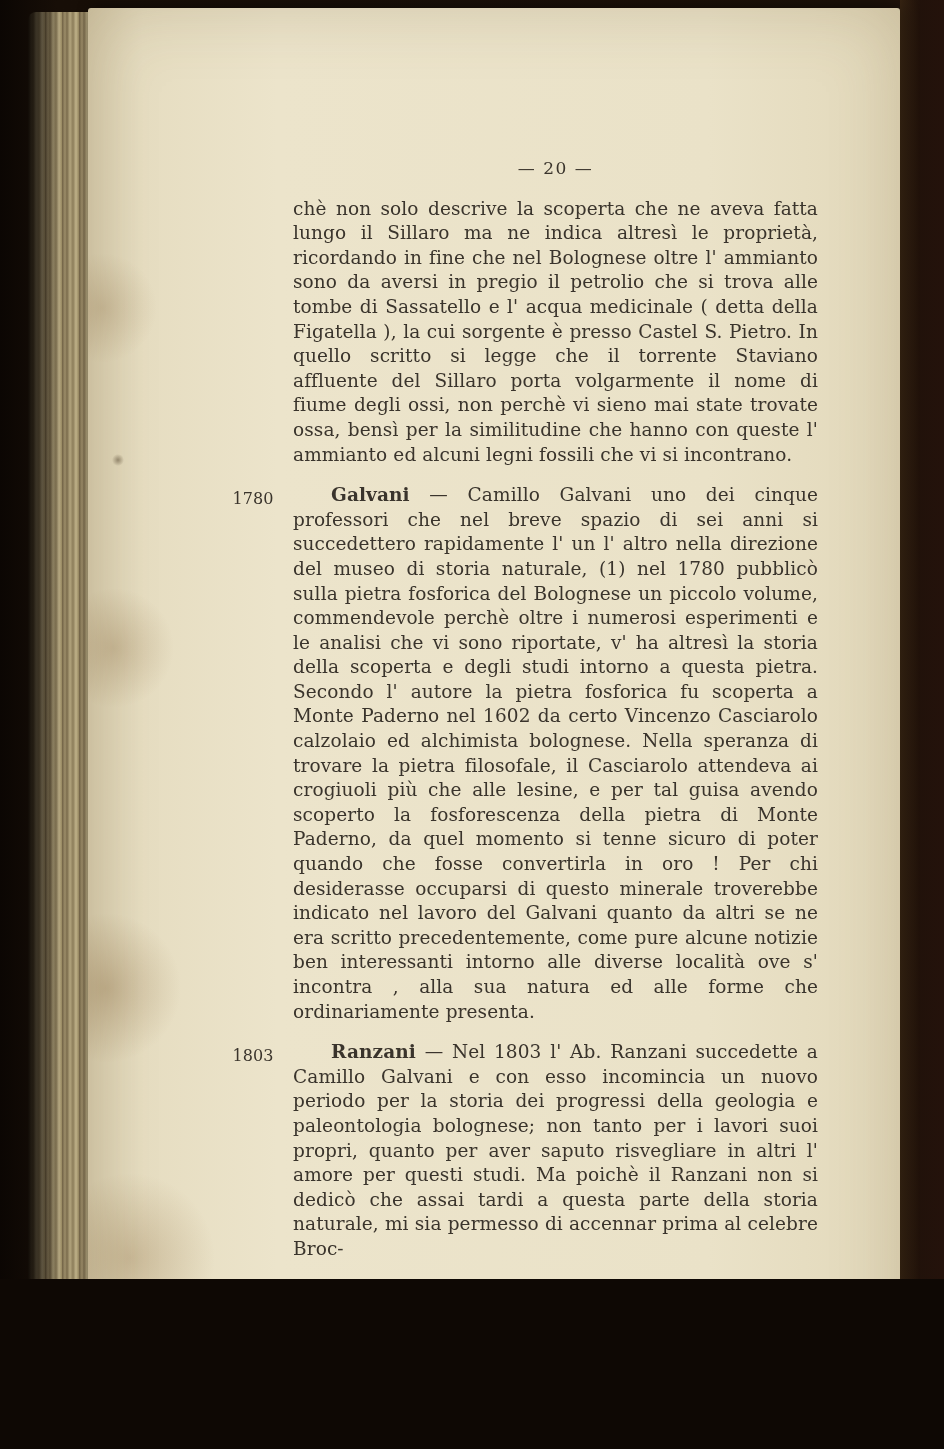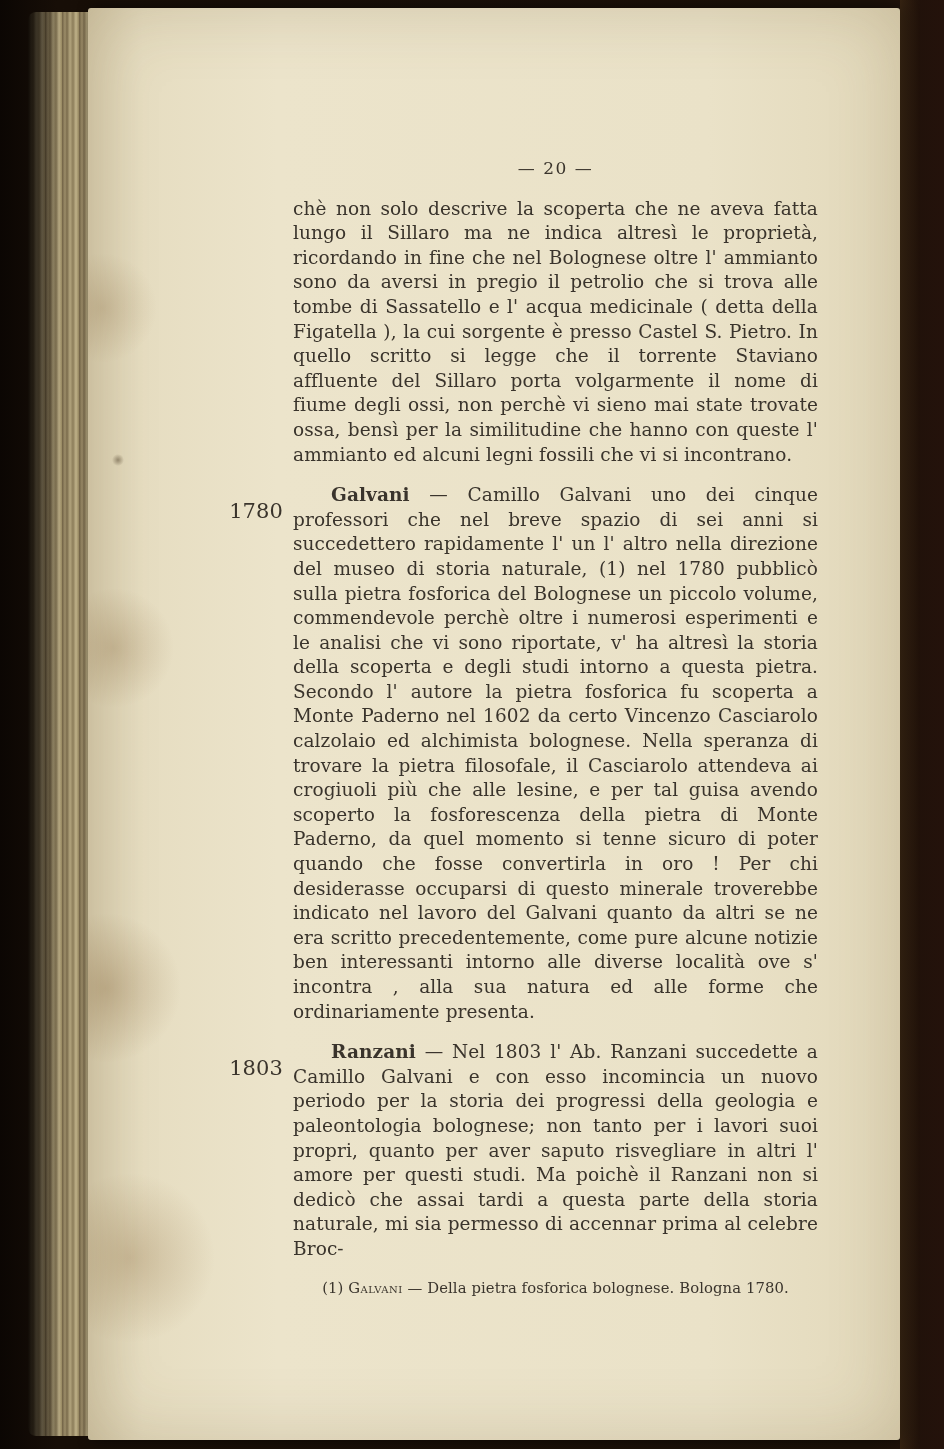--- a/index.html
+++ b/index.html
@@ -1,19 +1,19 @@
 <!DOCTYPE html>
 <html><head>
 <meta charset="utf-8">
 <style>
   html, body { margin: 0; padding: 0; background: #0e0804; }
   .screen {
     position: relative;
     width: 944px;
-    height: 1449px;
+    height: 1279px;
     overflow: hidden;
     background: linear-gradient(90deg, #0b0603 0%, #170e07 6%, #1b1108 92%, #24120b 100%);
     font-family: "DejaVu Serif", "Liberation Serif", serif;
   }
   
   .page-stack {
     position: absolute;
     left: 28px; top: 12px;
     width: 74px; height: 1424px;
     border-radius: 8px 0 0 8px;
@@ -59,25 +59,25 @@
     text-align: center;
     font-size: 17px;
     letter-spacing: 1.5px;
     margin: 0 0 6px 0;
   }
   .para { position: relative; margin: 16px; }
   .para.indent { text-indent: 38px; }
   .lead { font-weight: bold; }
   .year {
     position: absolute;
-    left: -70px; top: 16px;
+    left: -70px; top: 4px;
     width: 60px;
     text-indent: 0;
-    font-size: 21px;
-    text-align: right;
+    font-size: 16px;
+    text-align: center;
   }
   .footnote {
     margin-top: 12px;
     font-size: 14.8px;
     line-height: 19px;
     text-align: center;
     text-indent: 0;
   }
   .footnote .sc { font-variant: small-caps; letter-spacing: 0.5px; }
 </style>

